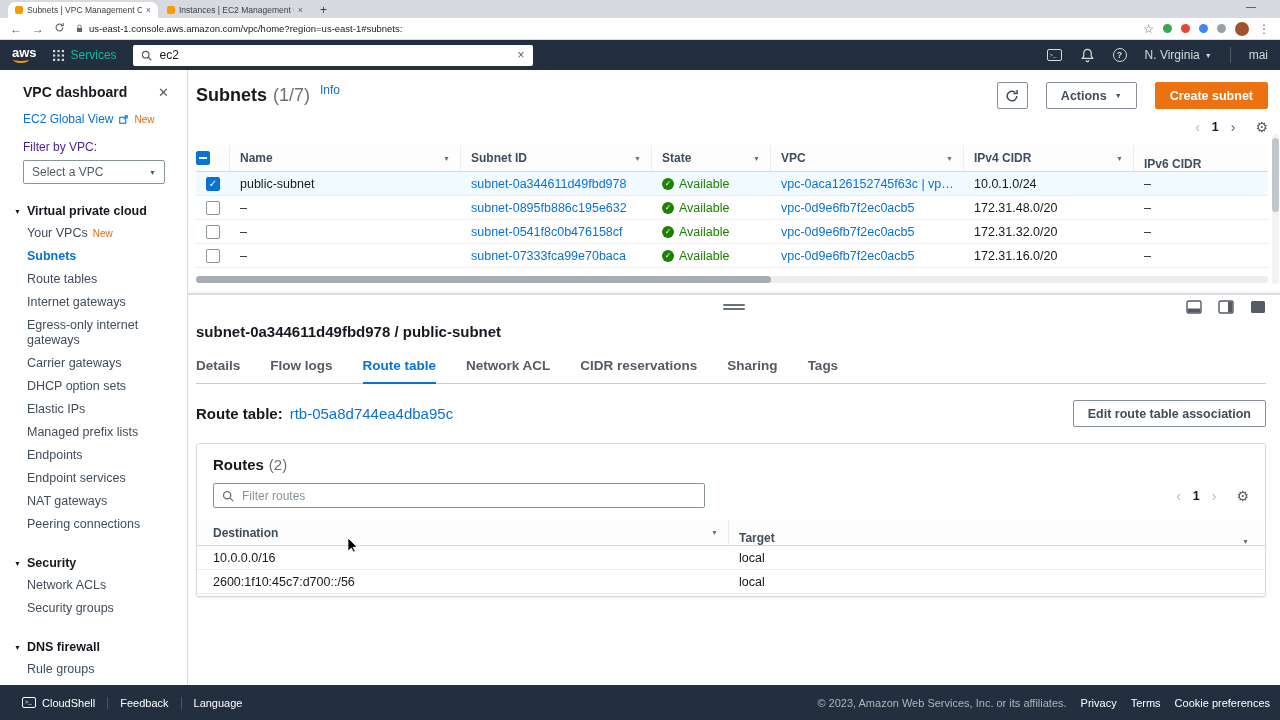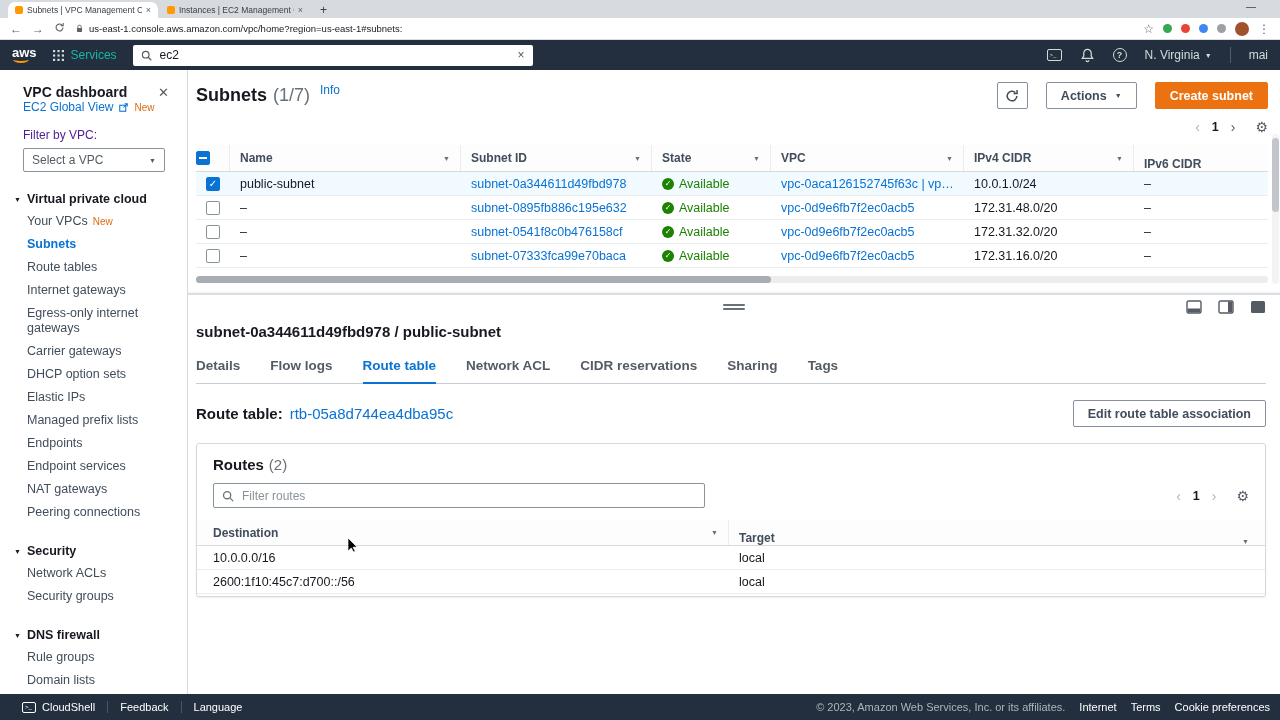--- a/index.html
+++ b/index.html
@@ -42,21 +42,21 @@
   .nav-sep{width:1px;height:16px;background:#545b64;}
   .account{color:#d5dbdb;font-size:12px;white-space:nowrap;}
   .caret-sm{font-size:7px;color:inherit;}
 
   
   .app{flex:1;display:flex;overflow:hidden;background:#fff;}
   .sidebar{width:188px;flex:none;border-right:1px solid #d5dbdb;padding:14px 8px 0 14px;font-size:12.5px;overflow:hidden;}
   .sb-title-row{display:flex;align-items:center;justify-content:space-between;padding-left:9px;}
   .sb-title{font-size:14px;font-weight:bold;}
   .sb-close{font-size:13px;color:#545b64;padding-right:10px;}
-  .sb-global{display:flex;align-items:center;gap:5px;margin-top:0;padding-left:9px;font-size:12px;color:#0972d3;}
+  .sb-global{display:flex;align-items:center;gap:5px;margin-top:12px;padding-left:9px;font-size:12px;color:#0972d3;}
   .badge-new{color:#dd6b10;font-size:10px;margin-left:2px;}
   .sb-filter{margin-top:14px;padding-left:9px;font-size:12px;color:#4c1d95;}
   .sb-select{margin:6px 0 0 9px;width:142px;height:24px;border:1px solid #879596;border-radius:2px;background:#fff;display:flex;align-items:center;justify-content:space-between;padding:0 8px;font-size:12px;color:#545b64;}
   .sb-section{margin-top:20px;display:flex;align-items:center;gap:6px;font-weight:bold;font-size:12.5px;color:#16191f;}
   .sb-items{list-style:none;margin:4px 0 0;padding:0 0 0 13px;}
   .sb-items li{padding:4px 0;color:#414d5c;width:150px;line-height:15px;}
   .sb-items li.selected{color:#0972d3;font-weight:bold;}
   .badge-inline{color:#dd6b10;font-size:10px;margin-left:5px;}
 
   
@@ -132,21 +132,21 @@
   .card-title{font-size:15px;font-weight:bold;}
   .card-count{font-size:15px;color:#687078;margin-left:5px;}
   .card-filter-row{display:flex;align-items:center;margin-top:10px;}
   .card .search-box{width:492px;}
   .routes-tbl{margin-top:12px;}
   .routes-tbl .tr.head{height:26px;}
   .col-dest{width:532px;padding-left:16px;}
   .col-target{flex:1;padding-right:16px;}
 
   
-  .footer{height:26px;background:#232f3e;display:flex;align-items:center;padding:0 10px;color:#fff;font-size:11px;flex:none;}
+  .footer{height:35px;background:#232f3e;display:flex;align-items:center;padding:0 10px;color:#fff;font-size:11px;flex:none;}
   .f-item{display:flex;align-items:center;gap:6px;padding:0 12px;}
   .f-sep{width:1px;height:12px;background:#4a5563;}
   .f-right{margin-left:auto;display:flex;align-items:center;gap:14px;white-space:nowrap;overflow:hidden;}
   .f-copy{color:#aab7b8;}
   .f-link{color:#fff;}
   .cs-icon{width:14px;height:11px;border:1px solid #fff;border-radius:2px;font-size:6px;line-height:9px;padding-left:2px;color:#fff;}
 
   .mouse-cursor{position:absolute;left:347px;top:538px;pointer-events:none;}
 </style>
 </head>
@@ -547,21 +547,21 @@
     <span class="f-item">
       <span class="cs-icon">&gt;_</span>
       <span>CloudShell</span>
     </span>
     <span class="f-sep"></span>
     <span class="f-item">Feedback</span>
     <span class="f-sep"></span>
     <span class="f-item">Language</span>
     <span class="f-right">
       <span class="f-copy">© 2023, Amazon Web Services, Inc. or its affiliates.</span>
-      <span class="f-link">Internet</span>
+      <span class="f-link">Privacy</span>
       <span class="f-link">Terms</span>
       <span class="f-link">Cookie preferences</span>
     </span>
   </div>
 
   <svg class="mouse-cursor" width="11" height="14" viewBox="0 0 11 14">
     <path d="M1 0l9 9-4 .3 2.3 4-1.8.7-2.2-4L1 13z" fill="#000" stroke="#fff" stroke-width="0.7"></path>
   </svg>
 </div>
 

